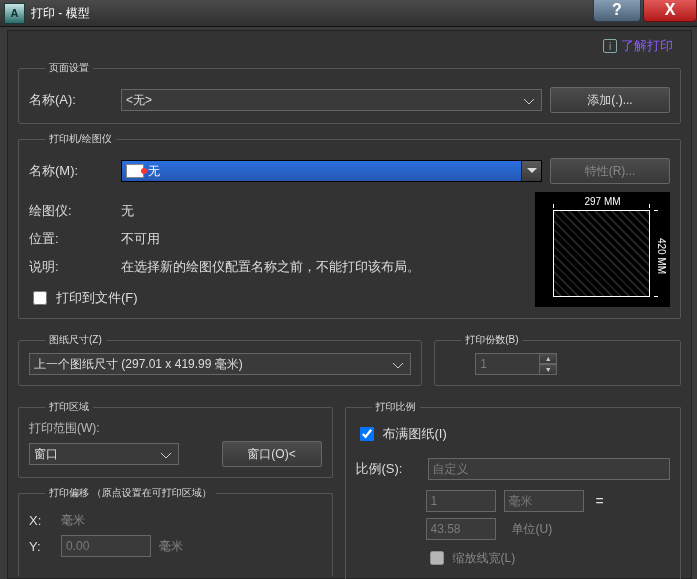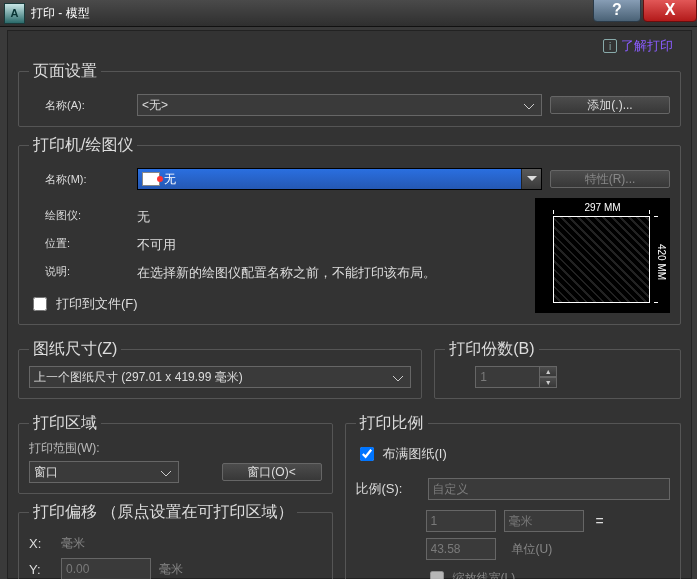--- a/index.html
+++ b/index.html
@@ -10,27 +10,27 @@
   .titlebar .title { color: #fff; font-size: 12px; }
   .win-controls { position: absolute; right: 0; top: -2px; display: flex; }
   .win-help, .win-close { height: 24px; display:flex; align-items:center; justify-content:center; color:#fff; font-weight:bold; font-size:16px; }
   .win-help { width: 48px; background: linear-gradient(#8aa0b8,#4a6276); border:1px solid #2a3a48; border-radius: 0 0 4px 4px; margin-right:2px;}
   .win-close { width: 54px; background: linear-gradient(#e45a5a,#b31a1a); border:1px solid #6a0d0d; border-radius: 0 0 4px 4px;}
   .client { position:absolute; left:7px; top:30px; right:5px; bottom:0; background:#333; border:1px solid #222; padding:6px 10px 0 10px; }
   .learn-row { display:flex; justify-content:flex-end; align-items:center; gap:4px; height:18px; padding-right:8px;}
   .info-icon { width:14px; height:14px; border:1px solid #8aa; color:#8aa; font-size:10px; display:inline-flex; align-items:center; justify-content:center; border-radius:2px; }
   .link { color:#8a5cff; cursor:pointer; font-size:13px;}
   fieldset { border:1px solid #555; border-radius:2px; margin:6px 0 8px 0; padding:6px 10px 10px 10px; }
-  legend { padding:0 4px; color:#ddd; font-size:16px; }
+  legend { padding:0 4px; color:#ddd; font-size:10px;margin-left:16px; }
   .row { display:flex; align-items:center; gap:8px; margin-top:6px; }
-  .lbl { width:84px; color:#ddd; font-size:11px;margin-left:16px; }
+  .lbl { width:84px; color:#ddd; font-size:13px; }
   .lbl-s { width:64px; color:#ddd; font-size:13px; }
   select, input[type=text] { background:#3a3a3a; color:#ddd; border:1px solid #666; height:22px; padding:0 4px; font-size:12px; }
   select { appearance:none; padding-right:18px; background-image: linear-gradient(45deg, transparent 45%, #ccc 45% 55%, transparent 55%), linear-gradient(-45deg, transparent 45%, #ccc 45% 55%, transparent 55%); background-position: calc(100% - 12px) 9px, calc(100% - 7px) 9px; background-size: 5px 5px; background-repeat:no-repeat; }
-  .btn { background: linear-gradient(#4c4c4c,#383838); border:1px solid #666; color:#ddd; height:18px; padding:0 10px; font-size:12px; cursor:pointer; border-radius:2px;}
+  .btn { background: linear-gradient(#4c4c4c,#383838); border:1px solid #666; color:#ddd; height:26px; padding:0 10px; font-size:12px; cursor:pointer; border-radius:2px;}
   .btn[disabled] { color:#888; cursor:default; }
   .stat-row { display:flex; align-items:flex-start; gap:8px; margin-top:10px; font-size:13px;}
   .stat-row .lbl { width:84px; }
   .devsel { flex:1; height:22px; border:1px solid #000; background: linear-gradient(#2a6fe0,#2558b3); color:#fff; display:flex; align-items:center; padding:0 4px; position:relative;}
   .devsel .dicon { width:18px; height:14px; background:#fff; border:1px solid #888; margin-right:4px; position:relative;}
   .devsel .dicon::after{content:""; position:absolute; right:-4px; top:3px; width:6px;height:6px;background:#f33;border-radius:50%;}
   .devsel .dropbtn { position:absolute; right:0; top:0; bottom:0; width:20px; background:linear-gradient(#5a5a5a,#3a3a3a); border-left:1px solid #222; display:flex; align-items:center; justify-content:center;}
   .devsel .dropbtn::after{content:""; border:5px solid transparent; border-top-color:#ddd; margin-top:4px;}
   .paper-preview { width:135px; height:115px; background:#000; position:relative; margin-left:8px; flex-shrink:0;}
   .paper-preview .sheet { position:absolute; left:18px; top:18px; right:20px; bottom:10px; border:1px solid #fff; background: repeating-linear-gradient(45deg,#000 0 4px,#222 4px 6px);}

